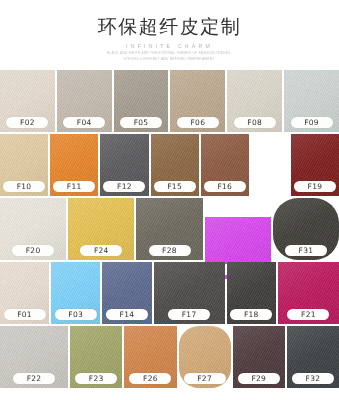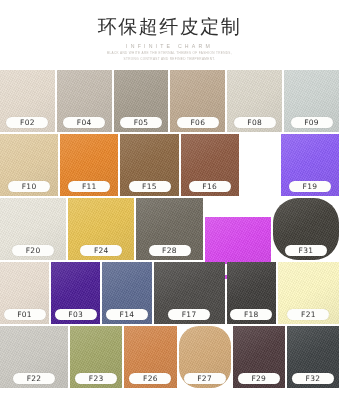--- a/index.html
+++ b/index.html
@@ -184,35 +184,42 @@
             <span class="pill-label">F10</span>
           </div>
         </div>
         <div class="swatch" style="background-color: rgb(232, 134, 42);">
           <div class="grain"></div>
           <div class="sheen"></div>
           <div class="pill">
             <span class="pill-label">F11</span>
           </div>
         </div>
+        <div class="swatch" style="background-color: rgb(90, 90, 94);">
+          <div class="grain"></div>
+          <div class="sheen"></div>
+          <div class="pill">
+            <span class="pill-label">F12</span>
+          </div>
+        </div>
         <div class="swatch" style="background-color: rgb(141, 104, 67);">
           <div class="grain"></div>
           <div class="sheen"></div>
           <div class="pill">
             <span class="pill-label">F15</span>
           </div>
         </div>
         <div class="swatch" style="background-color: rgb(142, 89, 65);">
           <div class="grain"></div>
           <div class="sheen"></div>
           <div class="pill">
             <span class="pill-label">F16</span>
           </div>
         </div>
-        <div class="swatch" style="background-color: #8b5cf6; margin-left: 40px;">
+        <div class="swatch" style="background-color: #7f1d1d; margin-left: 40px;">
           <div class="grain"></div>
           <div class="sheen"></div>
           <div class="pill">
             <span class="pill-label">F19</span>
           </div>
         </div>
       </div>
       <div class="swatch-row">
         <div class="swatch" style="background-color: rgb(234, 231, 221);">
           <div class="grain"></div>
@@ -251,21 +258,21 @@
         </div>
       </div>
       <div class="swatch-row">
         <div class="swatch" style="background-color: rgb(234, 223, 210);">
           <div class="grain"></div>
           <div class="sheen"></div>
           <div class="pill">
             <span class="pill-label">F01</span>
           </div>
         </div>
-        <div class="swatch" style="background-color: #4c1d95;">
+        <div class="swatch" style="background-color: #7dd3fc;">
           <div class="grain"></div>
           <div class="sheen"></div>
           <div class="pill">
             <span class="pill-label">F03</span>
           </div>
         </div>
         <div class="swatch" style="background-color: rgb(92, 106, 145);">
           <div class="grain"></div>
           <div class="sheen"></div>
           <div class="pill">
@@ -279,21 +286,21 @@
             <span class="pill-label">F17</span>
           </div>
         </div>
         <div class="swatch" style="background-color: rgb(63, 61, 59);">
           <div class="grain"></div>
           <div class="sheen"></div>
           <div class="pill">
             <span class="pill-label">F18</span>
           </div>
         </div>
-        <div class="swatch" style="background-color: #fef9c3; padding-left: 12px;">
+        <div class="swatch" style="background-color: #be185d; padding-left: 12px;">
           <div class="grain"></div>
           <div class="sheen"></div>
           <div class="pill">
             <span class="pill-label">F21</span>
           </div>
         </div>
       </div>
       <div class="swatch-row">
         <div class="swatch" style="background-color: rgb(205, 203, 196); padding-left: 16px;">
           <div class="grain"></div>

